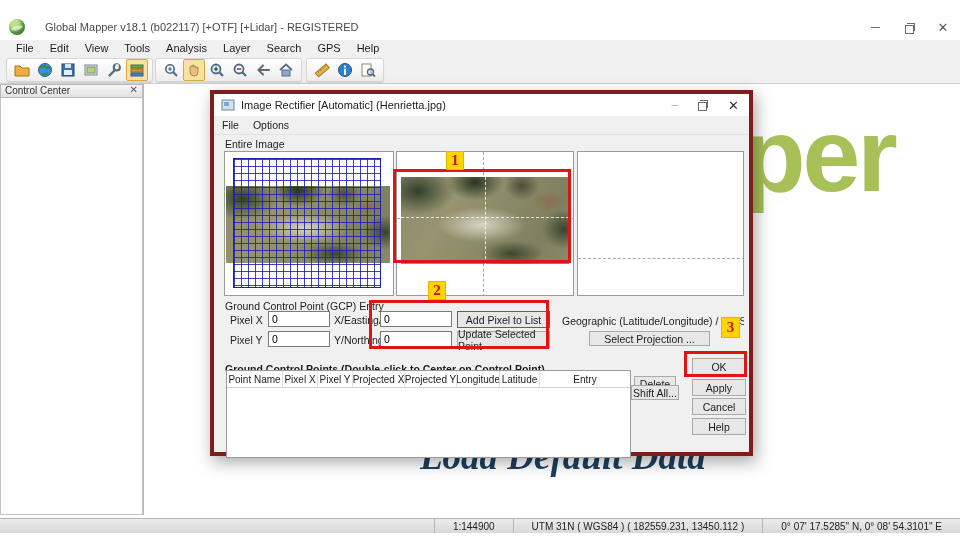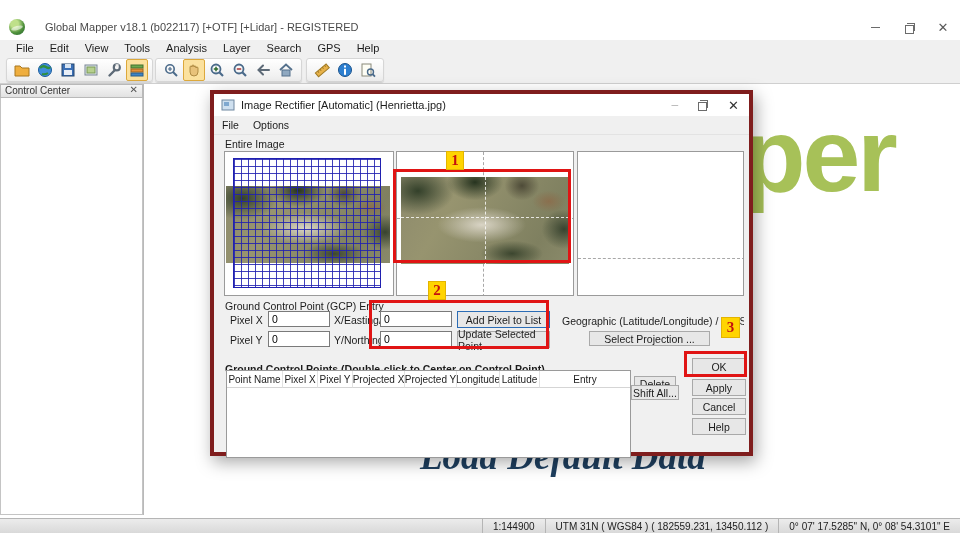--- a/index.html
+++ b/index.html
@@ -86,21 +86,21 @@
     border-right:1px solid #e2e2e2; border-bottom:1px solid #d5d5d5; white-space:nowrap; overflow:hidden; }
 
   
   .ann-box { position:absolute; border:3px solid #e01414; z-index:10; }
   .ann-num { position:absolute; background:#ffd400; border:1px solid #e3b400; color:#c40f0f;
     font-family:"Liberation Serif", serif; font-weight:bold; font-size:15px; display:flex; align-items:center; justify-content:center; z-index:11; }
 
   
   .statusbar { position:absolute; left:0; top:518px; width:960px; height:15px; background:linear-gradient(#ececec,#d9d9d9);
     border-top:1px solid #b5b5b5; display:flex; justify-content:flex-end; align-items:center; }
-  .status-seg { font-size:10px; color:#222; padding:0 10px; border-left:1px solid #b5b5b5; height:100%; display:flex; align-items:center; white-space:nowrap; }
+  .status-seg { font-size:10px; color:#222; padding:0 18px; border-left:1px solid #b5b5b5; height:100%; display:flex; align-items:center; white-space:nowrap; }
 
   svg { display:block; }
 </style>
 </head>
 <body>
 
 <div class="screen">
 
   <div class="titlebar">
     <div class="app-icon"></div>

